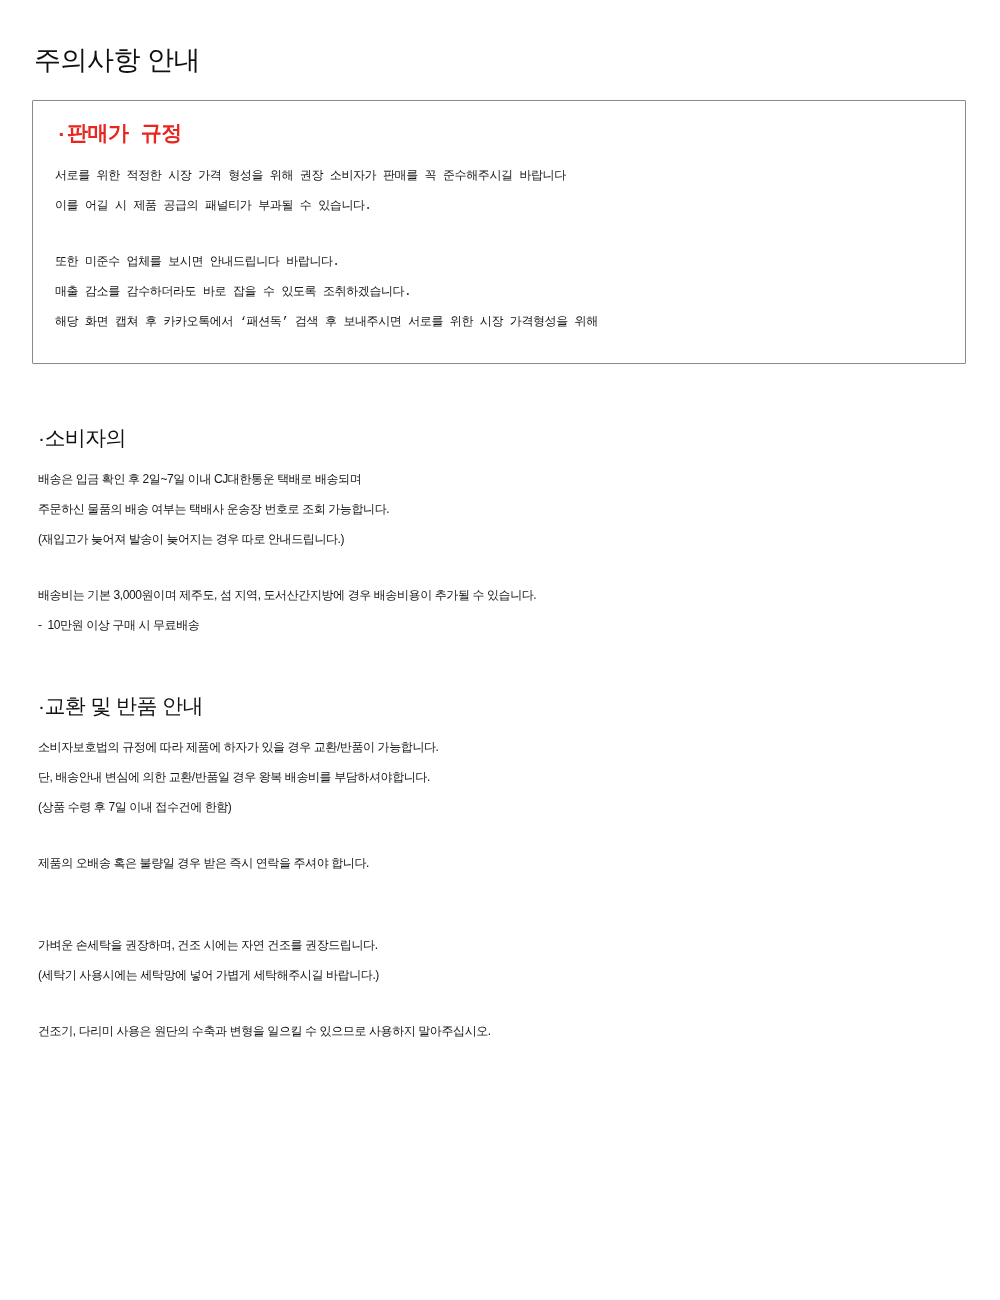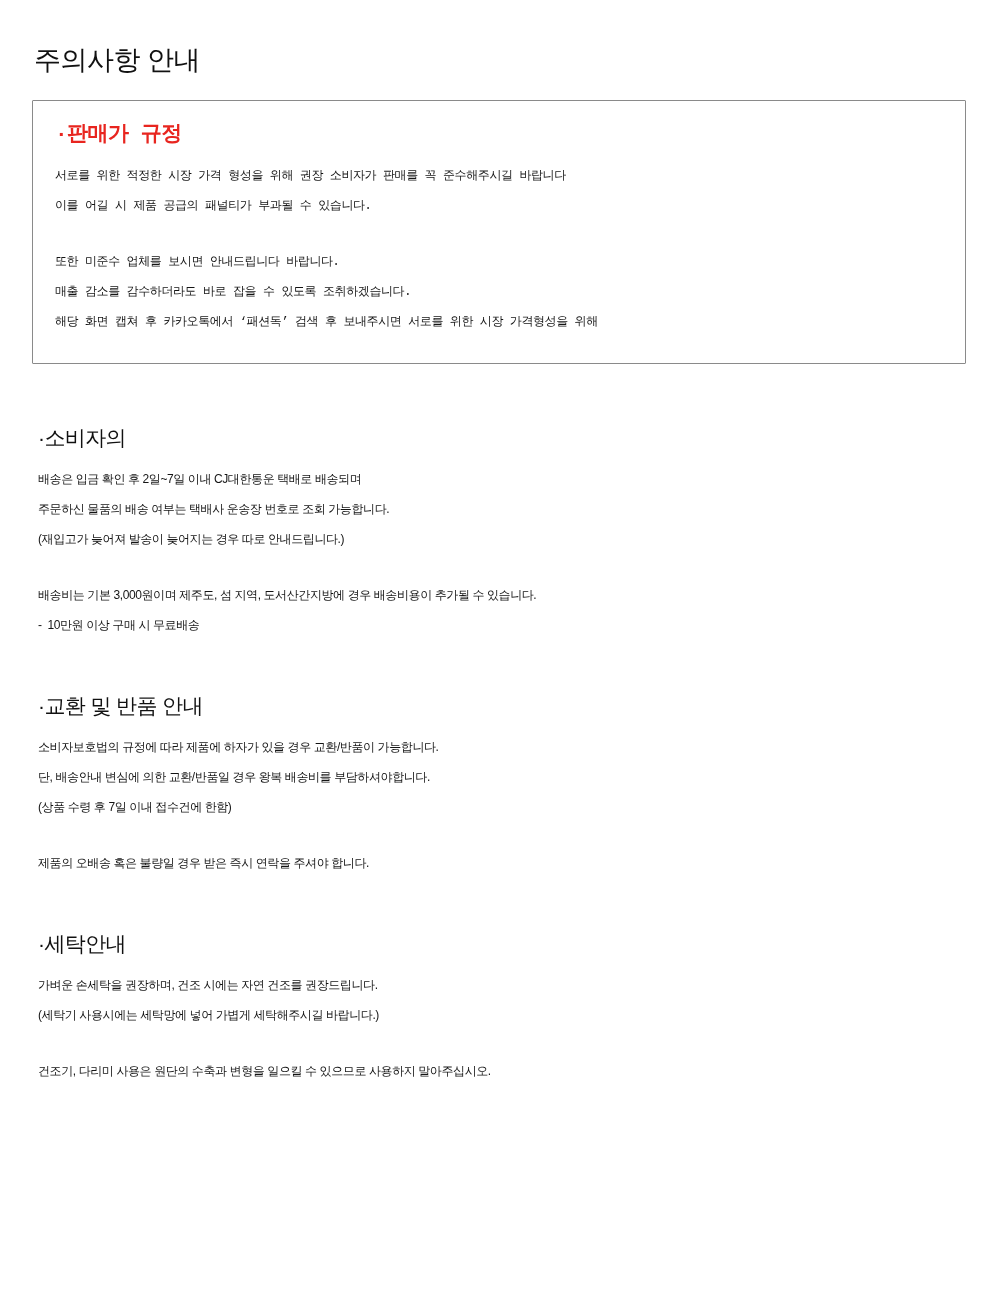--- a/index.html
+++ b/index.html
@@ -116,21 +116,20 @@
       <div class="body-line">단, 배송안내 변심에 의한 교환/반품일 경우 왕복 배송비를 부담하셔야합니다.</div>
       <div class="body-line">(상품 수령 후 7일 이내 접수건에 한함)</div>
       <div class="gap-line"></div>
       <div class="body-line">제품의 오배송 혹은 불량일 경우 받은 즉시 연락을 주셔야 합니다.</div>
     </div>
   </div>
 
   <div class="spacer-mid"></div>
 
   <div class="section">
-    <div class="section-heading">·세탁안내</div>
     <div class="section-body">
       <div class="body-line">가벼운 손세탁을 권장하며, 건조 시에는 자연 건조를 권장드립니다.</div>
       <div class="body-line">(세탁기 사용시에는 세탁망에 넣어 가볍게 세탁해주시길 바랍니다.)</div>
       <div class="gap-line"></div>
       <div class="body-line">건조기, 다리미 사용은 원단의 수축과 변형을 일으킬 수 있으므로 사용하지 말아주십시오.</div>
     </div>
   </div>
 
 </div>
 

